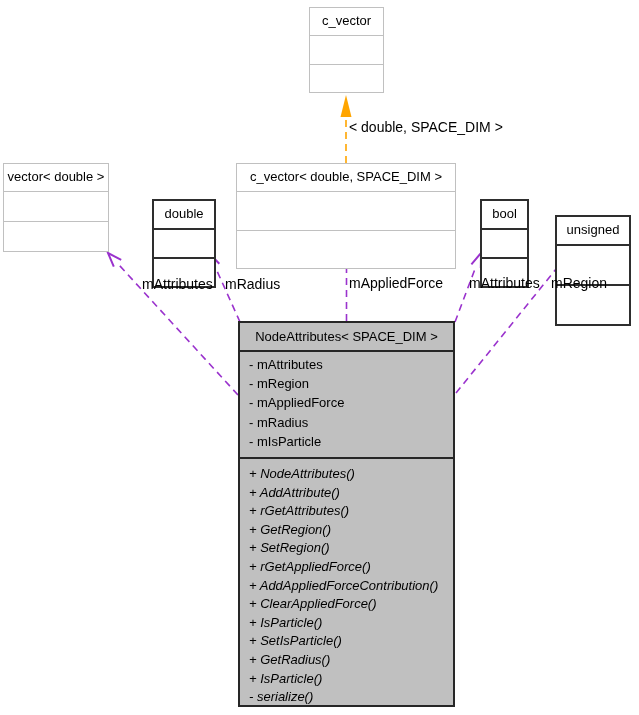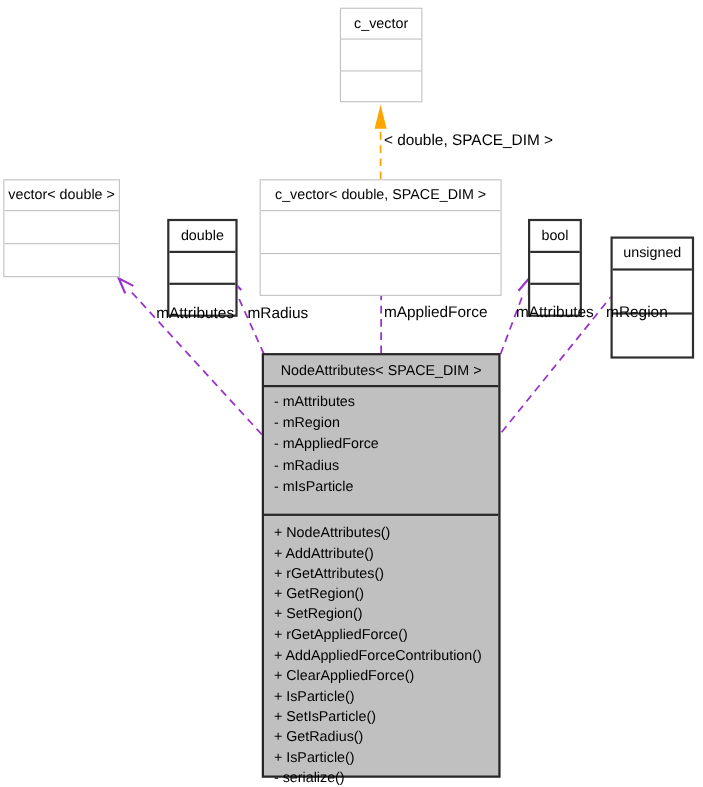--- a/index.html
+++ b/index.html
@@ -23,23 +23,23 @@
     border:2px solid var(--main-border,#262626);
     background:var(--main-fill,#c0c0c0);
     text-align:left;
   }
   .node.main .m-title{
     flex:0 0 27px;line-height:27px;text-align:center;white-space:nowrap;
     border-bottom:2px solid var(--main-border,#262626);
   }
   .node.main .m-attrs{
     flex:0 0 101px;border-bottom:2px solid var(--main-border,#262626);
-    padding:3px 0 16px 9px;box-sizing:border-box;
+    padding:3px 0 6px 9px;box-sizing:border-box;
   }
-  .node.main .m-methods{flex:1;padding:6px 0 0 9px;box-sizing:border-box;}
+  .node.main .m-methods{flex:1;padding:6px 0 0 9px;box-sizing:border-box;font-style:italic;}
   .m-line{line-height:19.2px;white-space:nowrap;}
   .m-methods .m-line{line-height:18.6px;}
   
   .elabel{position:absolute;font-size:14px;line-height:15px;white-space:nowrap;}
   
   #edges{position:absolute;left:0;top:0;pointer-events:none;}
 </style>
 </head>
 <body>
 

